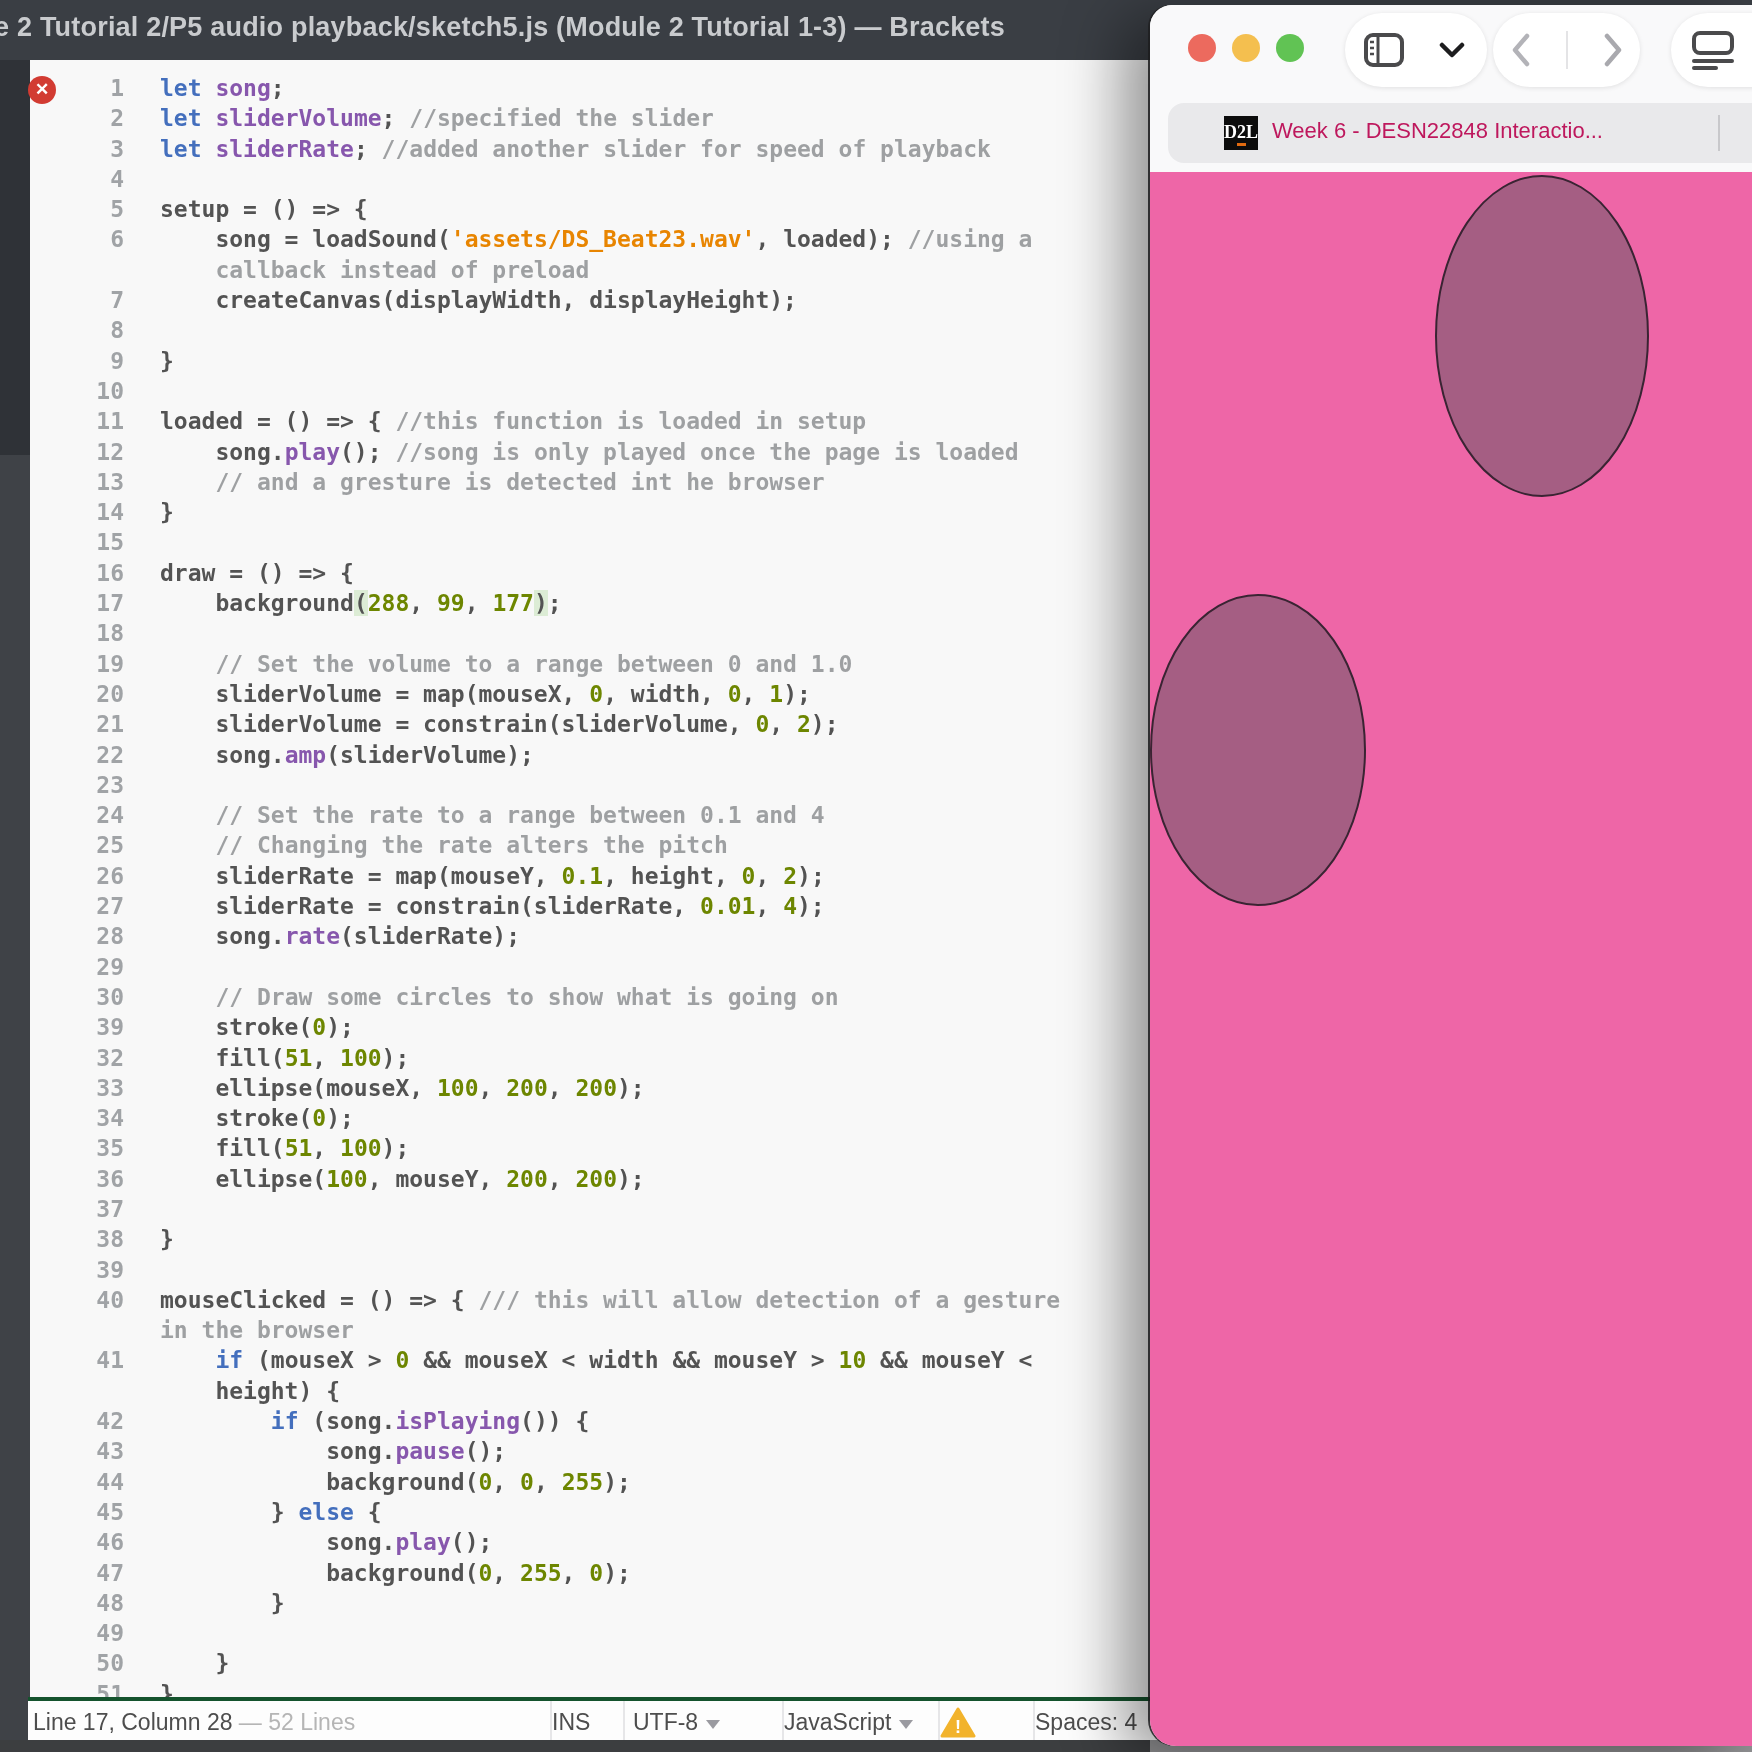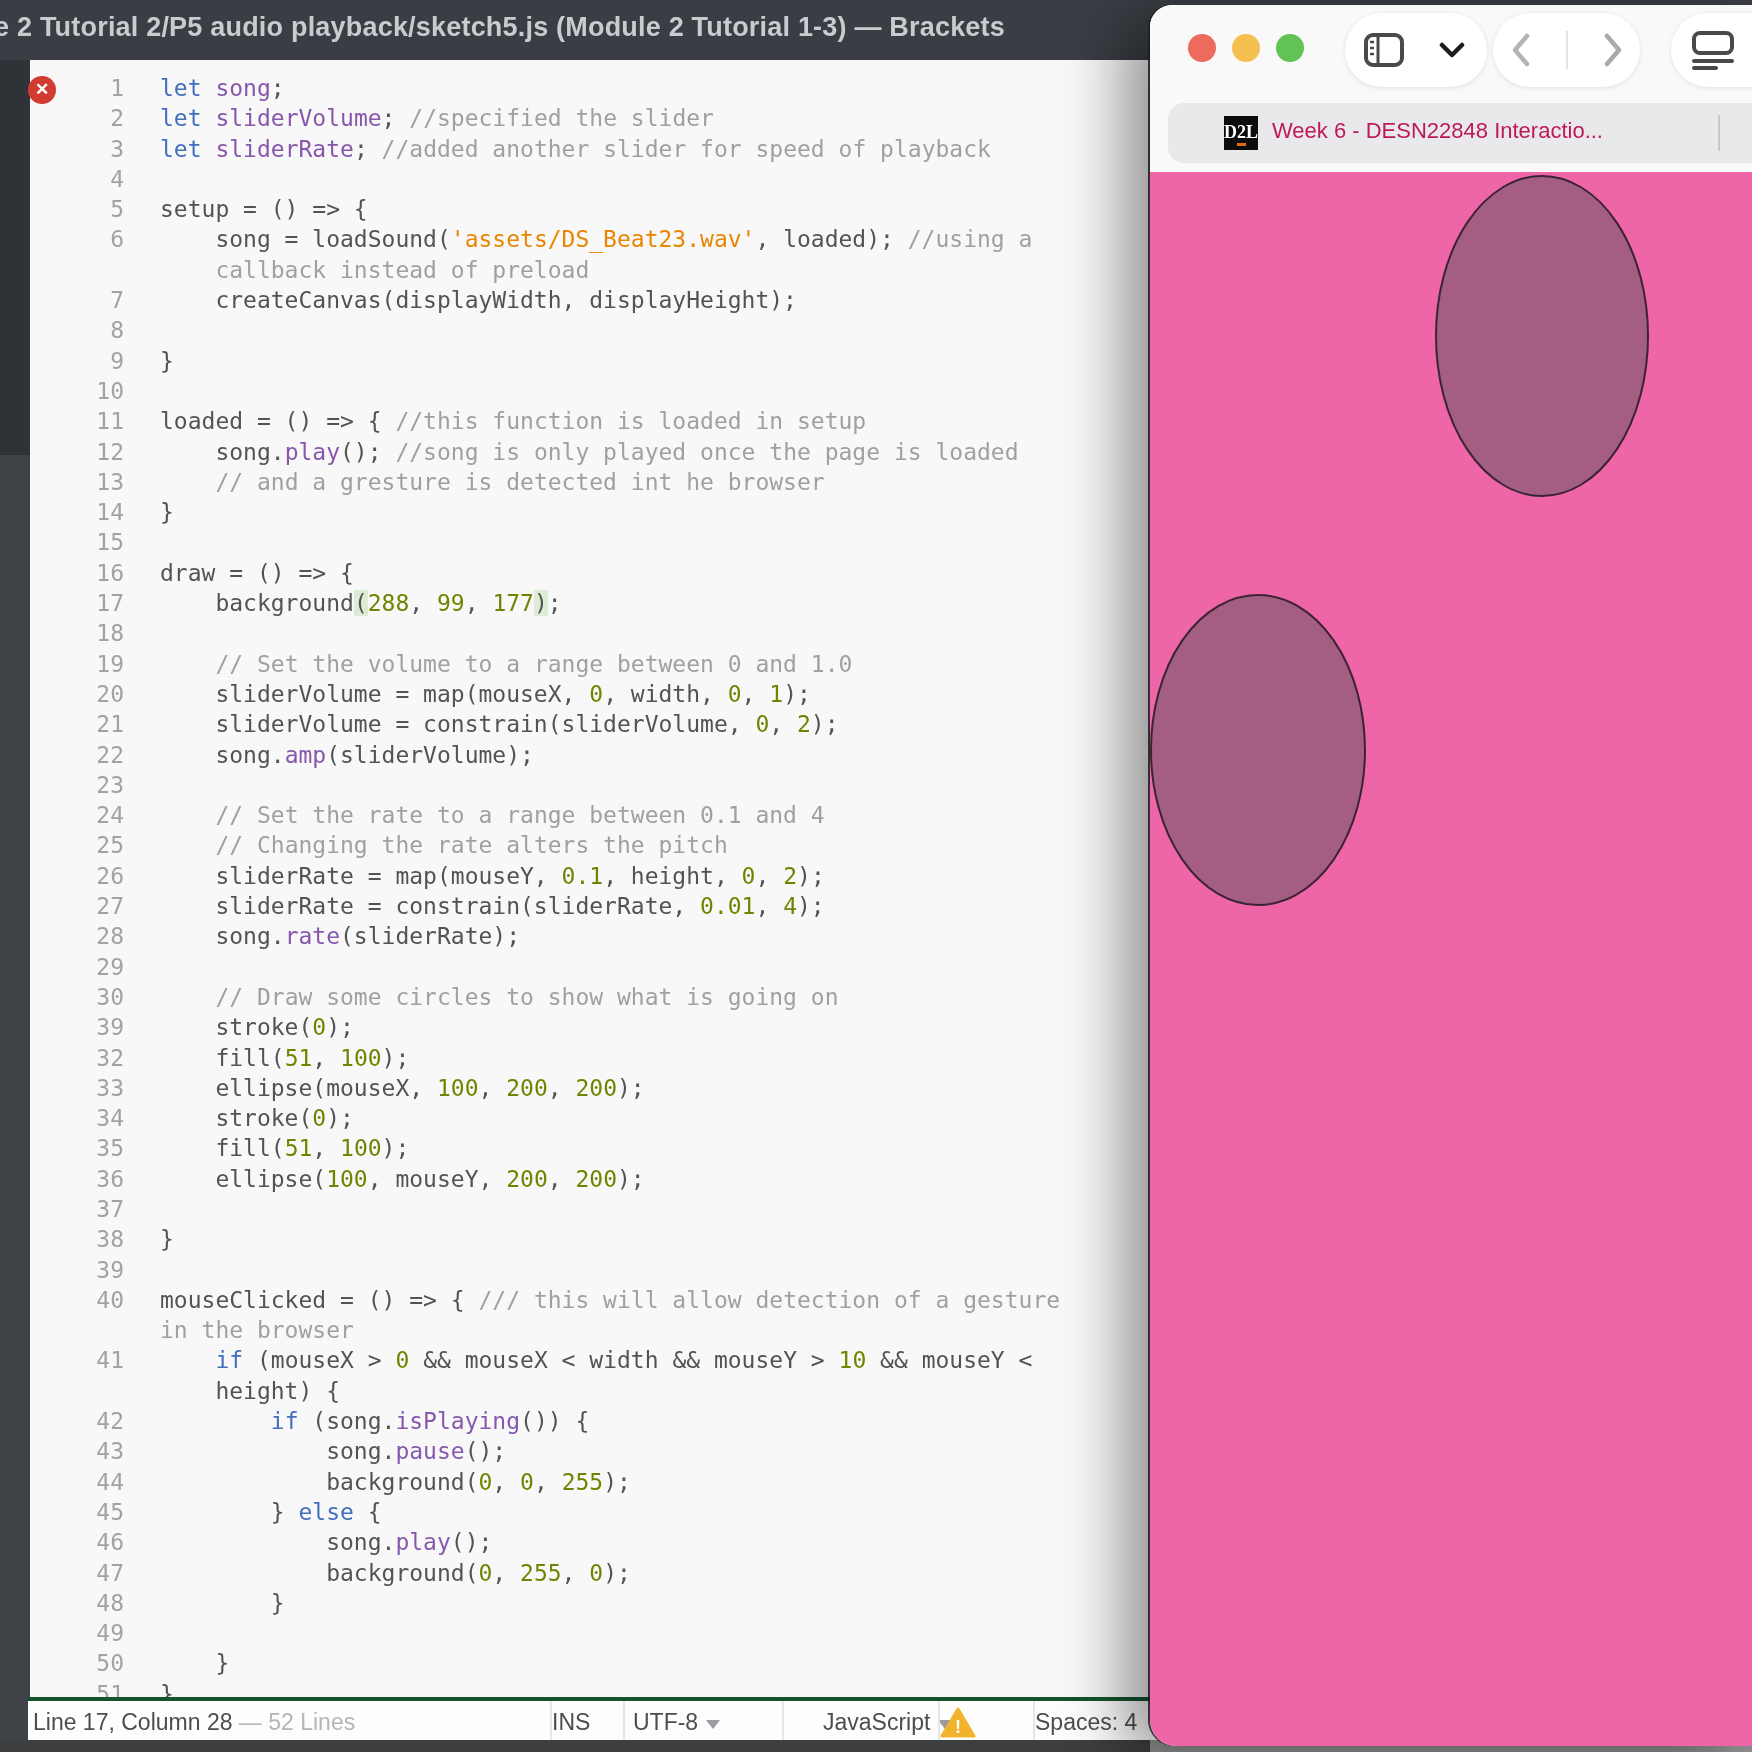--- a/index.html
+++ b/index.html
@@ -18,21 +18,21 @@
     font-size:27px;font-weight:bold;color:#c9cbce;letter-spacing:.2px;
   }
   .left-strip{position:absolute;left:0;top:60px;width:30px;height:1692px;background:#3f4247;z-index:1;}
   .left-strip .upper{position:absolute;left:0;top:0;width:30px;height:395px;background:#2f3237;}
   .editor{
     position:absolute;left:30px;top:60px;width:1120px;height:1637px;
     background:#f8f8f8;z-index:1;overflow:hidden;
     font-family:"DejaVu Sans Mono",monospace;font-size:23px;line-height:30.3px;
   }
   .code-rows{position:absolute;left:0;top:13px;width:1120px;}
-  .row{white-space:pre;height:30.3px;}
+  .row{white-space:pre;height:30.3px;font-weight:bold;}
   .gutter{
     display:inline-block;width:94px;text-align:right;color:#a0a3a6;
     vertical-align:top;
   }
   .code{white-space:pre;margin-left:36px;color:#535353;}
   .t-k{color:#446fbd;}
   .t-d{color:#8757ad;}
   .t-p{color:#8757ad;}
   .t-v{color:#535353;}
   .t-n{color:#6d8600;}
@@ -50,21 +50,21 @@
     position:absolute;left:28px;top:1697px;width:1724px;height:43px;
     background:#fdfdfd;border-top:4px solid #14532d;z-index:1;
     font-size:23px;color:#4d4d4d;
   }
   .statusbar .pos{position:absolute;left:5px;top:8px;white-space:nowrap;}
   .statusbar .pos .dim{color:#b5b5b5;}
   .cell{position:absolute;top:0;height:43px;border-left:2px solid #e6e6e8;
         display:flex;align-items:center;gap:8px;}
   .cell.c-ins{left:522px;width:73px;}
   .cell.c-enc{left:595px;width:159px;padding-left:8px;}
-  .cell.c-lang{left:754px;width:156px;padding-left:39px;}
+  .cell.c-lang{left:754px;width:156px;}
   .cell.c-warn{left:910px;width:95px;}
   .cell.c-spaces{left:1005px;width:147px;border-right:2px solid #e6e6e8;}
   .caret-down{
     width:0;height:0;border-left:7px solid transparent;border-right:7px solid transparent;
     border-top:9px solid #9a9aa0;margin-top:3px;
   }
   
   .bottom-strip{position:absolute;left:0;top:1740px;width:1752px;height:12px;background:#3c3e40;z-index:1;}
   .bottom-strip-right{position:absolute;left:1150px;top:1740px;width:602px;height:12px;background:#929294;z-index:2;}
   

